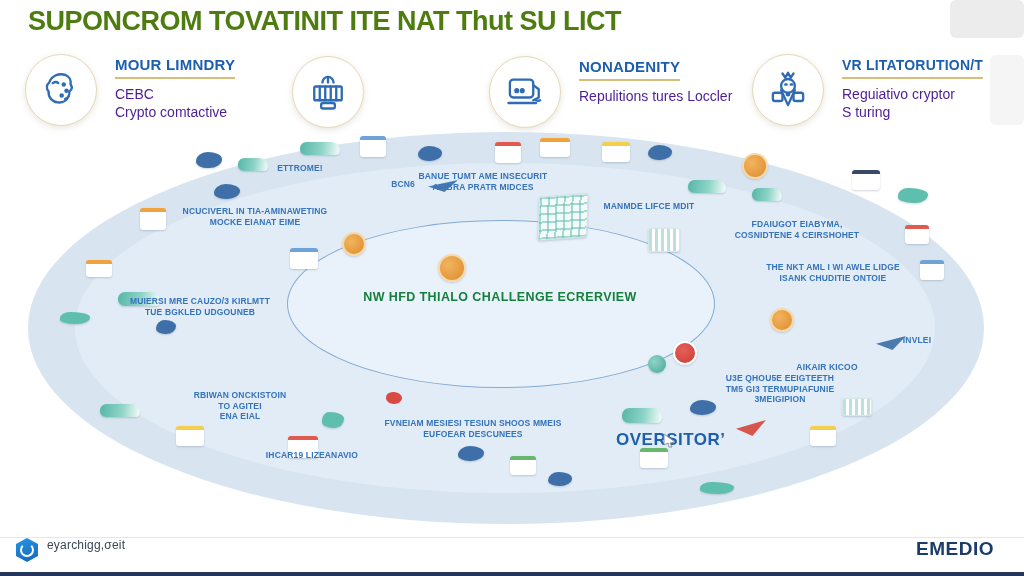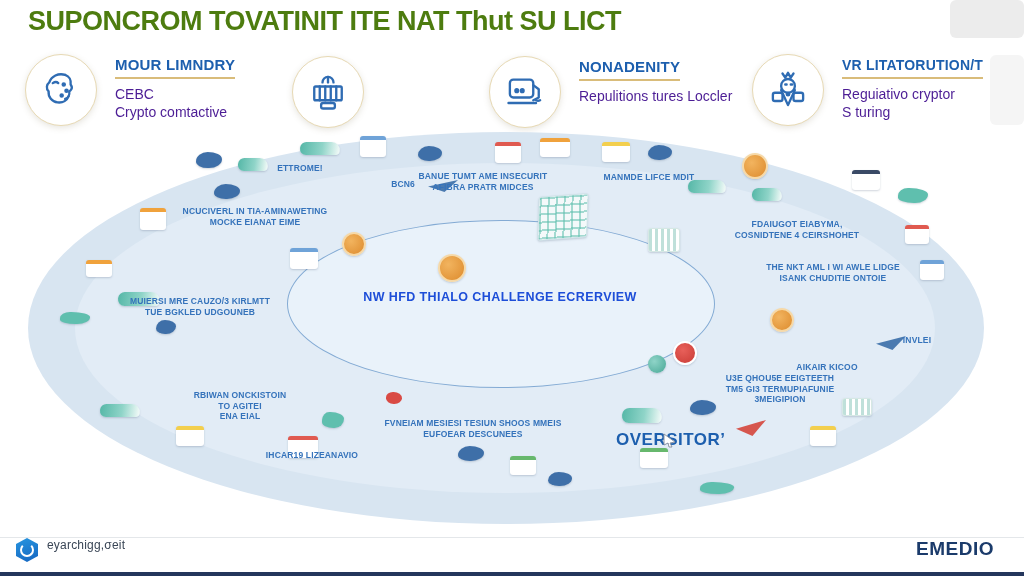--- a/index.html
+++ b/index.html
@@ -28,21 +28,21 @@
     white-space:nowrap;
   }
   .hdr-body{font-size:14px;color:#4c1d95;line-height:1.3;white-space:pre-line;}
   
   .ell{position:absolute;border-radius:50%;}
   .ell-outer{left:28px;top:132px;width:956px;height:392px;background:#d8e5f1;}
   .ell-mid{left:75px;top:163px;width:860px;height:330px;background:#e2ecf6;}
   .ell-inner{left:287px;top:220px;width:426px;height:166px;background:#e9f2fa;border:1px solid #84abd4;}
   .center-label{
     position:absolute;left:500px;top:290px;transform:translateX(-50%);
-    font-size:12.5px;font-weight:800;color:#1d4ed8;letter-spacing:.4px;white-space:nowrap;
+    font-size:12.5px;font-weight:800;color:#15803d;letter-spacing:.4px;white-space:nowrap;
   }
   .map-label{
     position:absolute;transform:translateX(-50%);text-align:center;
     font-size:8.5px;font-weight:700;color:#3573bb;line-height:1.25;
     white-space:pre-line;letter-spacing:.15px;
   }
   .oversitor{
     position:absolute;left:616px;top:430px;font-size:17px;font-weight:800;
     color:#1d5fae;letter-spacing:.5px;white-space:nowrap;
   }
@@ -216,21 +216,21 @@
   <div class="ic ic-grid" style="left:842px;top:398px;width:28px;height:16px;"></div>
   <div class="ic ic-plane" style="left:876px;top:336px;width:30px;height:14px;"></div>
   <div class="ic ic-card c-blue" style="left:920px;top:260px;width:24px;height:16px;"></div>
 
   <div class="map-label" style="left:300px;top:163px;">ETTROME!</div>
   <div class="map-label" style="left:255px;top:206px;">NCUCIVERL IN TIA-AMINAWETING
 MOCKE EIANAT EIME</div>
   <div class="map-label" style="left:483px;top:171px;">BANUE TUMT AME INSECURIT
 AFIBRA PRATR MIDCES</div>
   <div class="map-label" style="left:403px;top:179px;">BCN6</div>
-  <div class="map-label" style="left:649px;top:172px;">MANMDE LIFCE MDIT</div>
+  <div class="map-label" style="left:649px;top:201px;">MANMDE LIFCE MDIT</div>
   <div class="map-label" style="left:797px;top:219px;">FDAIUGOT EIABYMA,
 COSNIDTENE 4 CEIRSHOHET</div>
   <div class="map-label" style="left:833px;top:262px;">THE NKT AML I WI AWLE LIDGE
 ISANK CHUDITIE ONTOIE</div>
   <div class="map-label" style="left:200px;top:296px;">MUIERSI MRE CAUZO/3 KIRLMTT
 TUE BGKLED UDGOUNEB</div>
   <div class="map-label" style="left:917px;top:335px;">INVLEI</div>
   <div class="map-label" style="left:827px;top:362px;">AIKAIR KICOO</div>
   <div class="map-label" style="left:780px;top:373px;">U3E QHOU5E EEIGTEETH
 TM5 GI3 TERMUPIAFUNIE

